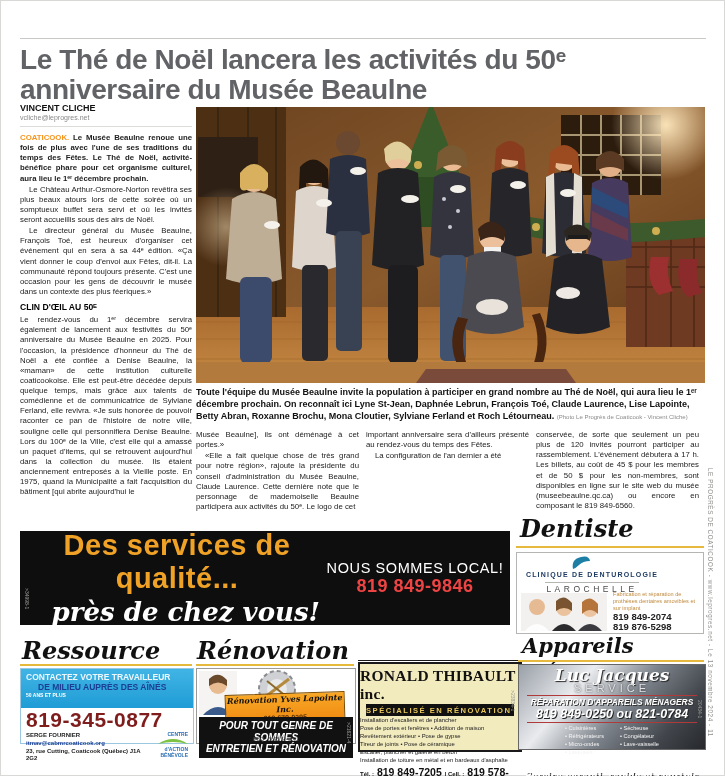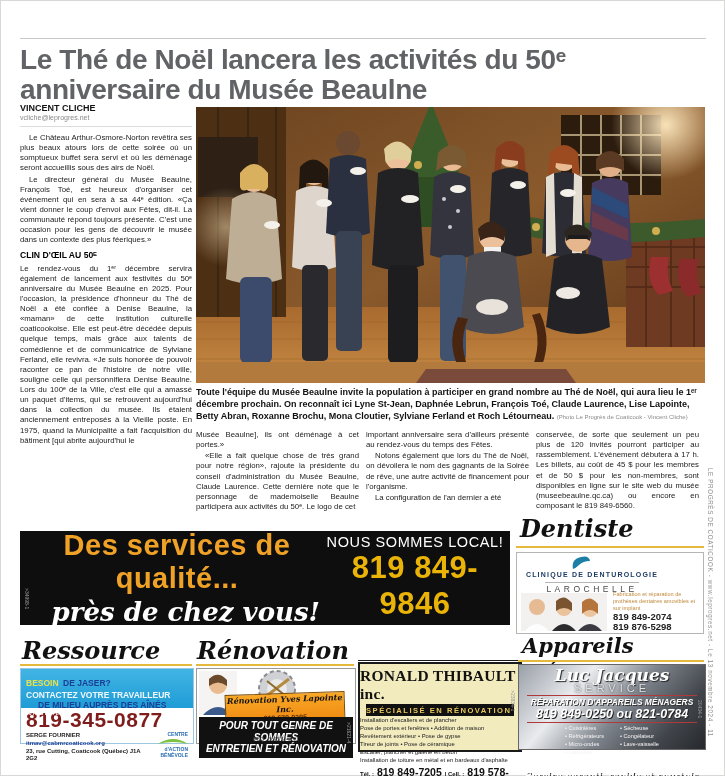--- a/index.html
+++ b/index.html
@@ -21,21 +21,21 @@
   .sechead{font-size:8.6px;font-weight:bold;margin:5px 0 2px 0;color:#000;}
   .caption{font-size:9px;font-weight:bold;line-height:1.35;color:#111;}
   .credit{font-size:6px;font-weight:normal;color:#8a8a8a;}
   
   .script{font-family:"DejaVu Serif",serif;font-style:italic;font-weight:bold;}
   
   .blackad{background:#0e0e0e;display:flex;align-items:center;}
   .blackad .l1{color:#f0a227;font-size:29px;font-weight:bold;letter-spacing:0.5px;}
   .blackad .l2{color:#fff;font-size:26px;margin-top:2px;text-align:right;}
   .blackad .r1{color:#fff;font-size:14.5px;letter-spacing:0.6px;}
-  .blackad .r2{color:#eab308;font-size:31px;font-weight:bold;letter-spacing:0.5px;}
+  .blackad .r2{color:#ef4444;font-size:18px;font-weight:bold;letter-spacing:0.5px;}
   .adhead{font-size:24px;color:#111;}
   
   .dentbox{background:#fff;border:1px solid #b5b5b3;}
   .clinic1{font-size:7px;letter-spacing:1.2px;color:#1d3b63;font-weight:bold;}
   .clinic2{font-size:8.5px;letter-spacing:3.5px;color:#4a4a4a;}
   .dent-serv{font-size:5.6px;color:#c08a3e;line-height:1.25;text-align:left;}
   .dent-tel{font-size:9.5px;font-weight:bold;color:#222;}
   
   .resbox{border:1px solid #9bc7e0;background:#fff;}
   .res-blue{background:linear-gradient(180deg,#41b4e4,#1f9cd6);padding:3px 5px 2px 5px;}
@@ -83,21 +83,23 @@
 <div id="page">
 
   <div class="abs rule" style="left:20px;top:38px;width:686px;"></div>
 
   <div class="abs headline" style="left:20px;top:45px;width:692px;">Le Thé de Noël lancera les activités du 50ᵉ anniversaire du Musée Beaulne</div>
   <div class="abs byline-name" style="left:20px;top:103px;">VINCENT CLICHE</div>
   <div class="abs byline-mail" style="left:20px;top:114px;">vcliche@leprogres.net</div>
   <div class="abs rule" style="left:20px;top:126px;width:172px;background:#dcdcda;"></div>
 
   <div class="abs coltxt" style="left:20px;top:133px;width:172px;">
-    <p>Le Château Arthur-Osmore-Norton revêtira ses plus beaux atours lors de cette soirée où un somptueux buffet sera servi et où les déménagé seront accueillis sous des airs de Noël.</p>
+    <p class="noindent lead"><span class="loc">COATICOOK.</span>
+      <span>Le Musée Beaulne renoue une fois de plus avec l'une de ses traditions du temps des Fêtes. Le Thé de Noël, activité-bénéfice phare pour cet organisme culturel, aura lieu le 1ᵉʳ décembre prochain.</span></p>
+    <p>Le Château Arthur-Osmore-Norton revêtira ses plus beaux atours lors de cette soirée où un somptueux buffet sera servi et où les invités seront accueillis sous des airs de Noël.</p>
     <p>Le directeur général du Musée Beaulne, François Toé, est heureux d'organiser cet événement qui en sera à sa 44ᵉ édition. «Ça vient donner le coup d'envoi aux Fêtes, dit-il. La communauté répond toujours présente. C'est une occasion pour les gens de découvrir le musée dans un contexte des plus féeriques.»</p>
     <div class="sechead">CLIN D'ŒIL AU 50ᴱ</div>
     <p class="noindent">Le rendez-vous du 1ᵉʳ décembre servira également de lancement aux festivités du 50ᵉ anniversaire du Musée Beaulne en 2025. Pour l'occasion, la présidence d'honneur du Thé de Noël a été confiée à Denise Beaulne, la «maman» de cette institution culturelle coaticookoise. Elle est peut-être décédée depuis quelque temps, mais grâce aux talents de comédienne et de communicatrice de Sylviane Ferland, elle revivra. «Je suis honorée de pouvoir raconter ce pan de l'histoire de notre ville, souligne celle qui personnifiera Denise Beaulne. Lors du 100ᵉ de la Ville, c'est elle qui a amassé un paquet d'items, qui se retrouvent aujourd'hui dans la collection du musée. Ils étaient anciennement entreposés à la Vieille poste. En 1975, quand la Municipalité a fait l'acquisition du bâtiment [qui abrite aujourd'hui le</p>
   </div>
 
   <div class="abs" style="left:196px;top:107px;width:509px;height:276px;">
     <svg width="509" height="276" viewBox="0 0 509 276" xmlns="http://www.w3.org/2000/svg">
       <defs>
         <linearGradient id="room" x1="0" y1="0" x2="1" y2="1">
           <stop offset="0" stop-color="#6b4320"></stop>
@@ -245,21 +247,20 @@
     <span>Toute l'équipe du Musée Beaulne invite la population à participer en grand nombre au Thé de Noël, qui aura lieu le 1ᵉʳ décembre prochain. On reconnaît ici Lyne St-Jean, Daphnée Lebrun, François Toé, Claude Laurence, Lise Lapointe, Betty Abran, Roxanne Brochu, Mona Cloutier, Sylviane Ferland et Roch Létourneau.</span>
     <span class="credit">(Photo Le Progrès de Coaticook - Vincent Cliche)</span>
   </div>
 
   <div class="abs coltxt" style="left:196px;top:430px;width:163px;">
     <p class="noindent">Musée Beaulne], ils ont déménagé à cet portes.»</p>
     <p>«Elle a fait quelque chose de très grand pour notre région», rajoute la présidente du conseil d'administration du Musée Beaulne, Claude Laurence. Cette dernière note que le personnage de mademoiselle Beaulne participera aux activités du 50ᵉ. Le logo de cet</p>
   </div>
   <div class="abs coltxt" style="left:366px;top:430px;width:163px;">
     <p class="noindent">important anniversaire sera d'ailleurs présenté au rendez-vous du temps des Fêtes.</p>
-    <p>Notons également que lors du Thé de Noël, on dévoilera le nom des gagnants de la Soirée de rêve, une autre activité de financement pour l'organisme.</p>
     <p>La configuration de l'an dernier a été</p>
   </div>
   <div class="abs coltxt" style="left:536px;top:430px;width:163px;">
     <p class="noindent">conservée, de sorte que seulement un peu plus de 120 invités pourront participer au rassemblement. L'événement débutera à 17 h. Les billets, au coût de 45 $ pour les membres et de 50 $ pour les non-membres, sont disponibles en ligne sur le site web du musée (museebeaulne.qc.ca) ou encore en composant le 819 849-6560.</p>
   </div>
 
   <div class="abs blackad" style="left:20px;top:531px;width:490px;height:94px;">
     <div style="flex:1;text-align:center;padding-left:14px;">
       <div class="l1">Des services de qualité...</div>
       <div class="l2 script">près de chez vous!</div>
@@ -299,22 +300,20 @@
   <div class="abs adhead script" style="left:22px;top:636px;">Ressource</div>
   <div class="abs goldline" style="left:20px;top:664px;width:172px;"></div>
   <div class="abs adhead script" style="left:197px;top:636px;">Rénovation</div>
   <div class="abs goldline" style="left:196px;top:664px;width:158px;"></div>
   <div class="abs adhead script" style="left:522px;top:633px;font-size:21px;">Appareils ménagers</div>
   <div class="abs goldline" style="left:518px;top:660px;width:186px;"></div>
   <div class="abs" style="left:358px;top:660px;width:160px;height:1px;background:#1a1a1a;"></div>
 
   <div class="abs resbox" style="left:20px;top:668px;width:172px;height:74px;">
     <div class="res-blue" style="height:34px;position:relative;">
-      <div><span class="res-l1a">BESOIN</span>
-           <span class="res-l1b">DE JASER?</span></div>
       <div class="res-l2">CONTACTEZ VOTRE TRAVAILLEUR</div>
       <div class="res-l3">DE MILIEU AUPRÈS DES AÎNÉS</div>
       <div class="res-l4">50 ANS ET PLUS</div>
     </div>
     <div class="res-phone" style="padding:0 5px;">819-345-0877</div>
     <div style="display:flex;justify-content:space-between;padding:0 5px;">
       <div class="res-small">
         <div>SERGE FOURNIER</div>
         <div style="color:#1b3e94;">itmav@cabmrcoaticook.org</div>
         <div>23, rue Cutting, Coaticook (Québec)  J1A 2G2</div>

